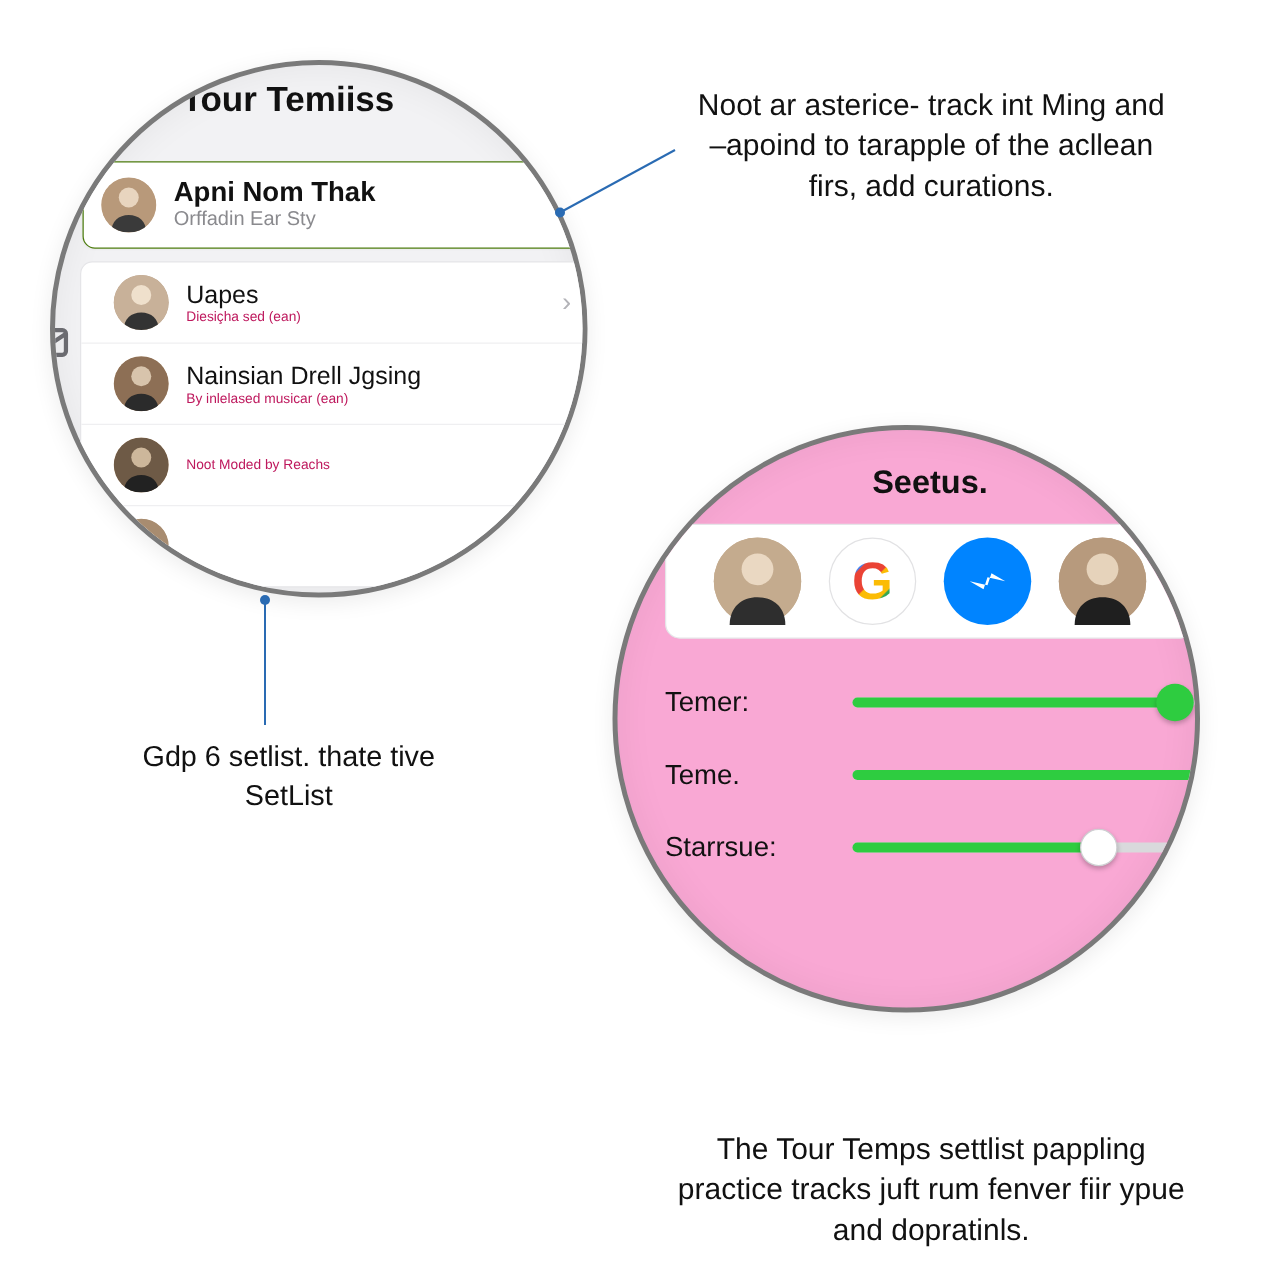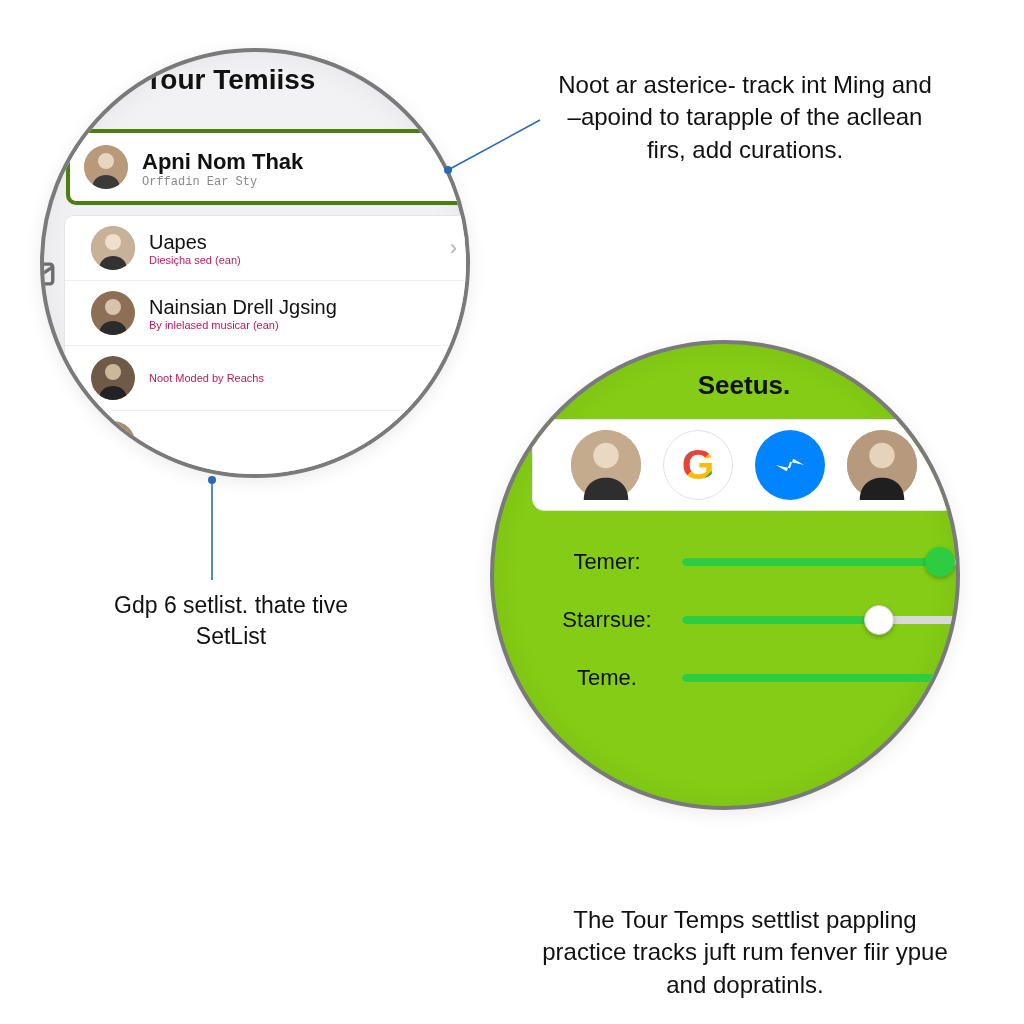--- a/index.html
+++ b/index.html
@@ -46,26 +46,26 @@
 }
 .header-title {
   font-size: 28px;
   font-weight: 700;
   color: #111;
   margin-left: 32px;
 }
 
 .card {
   background: #fff;
-  border: 4px solid #4d7c0f;
+  border: 1px solid #4d7c0f;
   border-radius: 10px;
   margin: 8px 24px 10px 52px;
   padding: 12px 14px;
   display: flex;
-  align-items: flex-end;
+  align-items: flex-start;
   box-shadow: 0 1px 2px rgba(0,0,0,0.03);
 }
 .card .avatar {
   width: 44px;
   height: 44px;
   border-radius: 50%;
   background: #c9ae93;
   margin-right: 14px;
   flex-shrink: 0;
   display: flex;
@@ -75,24 +75,23 @@
 }
 .avatar svg { width: 100%; height: 100%; }
 .card .text { flex: 1; min-width: 0; }
 .card .title {
   font-size: 22px;
   font-weight: 600;
   color: #111;
   line-height: 1.1;
 }
 .card .subtitle {
-  font-size: 12px;
+  font-size: 16px;
   color: #8a8a8e;
   line-height: 1.2;
-  font-family: Liberation Mono, monospace;
 }
 .card .chev {
   font-size: 24px;
   color: #b3b3b8;
   margin-left: 6px;
 }
 
 .left-rail {
   position: absolute;
   left: 3px;
@@ -144,21 +143,21 @@
 
 
 .magnifier-2 {
   position: absolute;
   left: 490px;
   top: 340px;
   width: 470px;
   height: 470px;
   border-radius: 50%;
   border: 4px solid #7a7a7a;
-  background: #84cc16;
+  background: #f9a8d4;
   overflow: hidden;
   box-shadow: inset 0 0 30px rgba(0,0,0,0.06), 0 4px 18px rgba(0,0,0,0.08);
 }
 .magnifier-2 .inner {
   position: absolute;
   left: 0;
   top: 0;
   width: 500px;
 }
 .m2-title {
@@ -201,21 +200,20 @@
 }
 .messenger svg { width: 38px; height: 38px; }
 
 .sliders {
   margin: 0 38px;
 }
 .slider-row {
   display: flex;
   align-items: center;
   padding: 16px 0;
-  text-align: center;
 }
 .slider-row .label {
   width: 150px;
   font-size: 22px;
   color: #111;
 }
 .slider-row .track {
   flex: 1;
   height: 8px;
   border-radius: 4px;
@@ -389,30 +387,30 @@
 
     <div class="sliders">
       <div class="slider-row">
         <span class="label">Temer:</span>
         <div class="track">
           <div class="fill" style="width:94%"></div>
           <div class="thumb" style="left:94%;background:#2ecc40"></div>
         </div>
       </div>
       <div class="slider-row">
+        <span class="label">Teme.</span>
+        <div class="track">
+          <div class="fill" style="width:100%"></div>
+        </div>
+      </div>
+      <div class="slider-row">
         <span class="label">Starrsue:</span>
         <div class="track">
           <div class="fill" style="width:72%"></div>
           <div class="thumb" style="left:72%;background:#ffffff;border:1px solid #cfcfd2"></div>
-        </div>
-      </div>
-      <div class="slider-row">
-        <span class="label">Teme.</span>
-        <div class="track">
-          <div class="fill" style="width:100%"></div>
         </div>
       </div>
     </div>
   </div>
 </div>
 
 <div class="callout" style="left:550px; top:56px; width:390px; text-align:center;margin-top:13px;">Noot ar asterice- track int Ming and –apoind to tarapple of the acllean firs, add curations.</div>
 
 <div class="callout small" style="left:76px; top:590px; width:310px;">Gdp 6 setlist. thate tive SetList</div>
 

